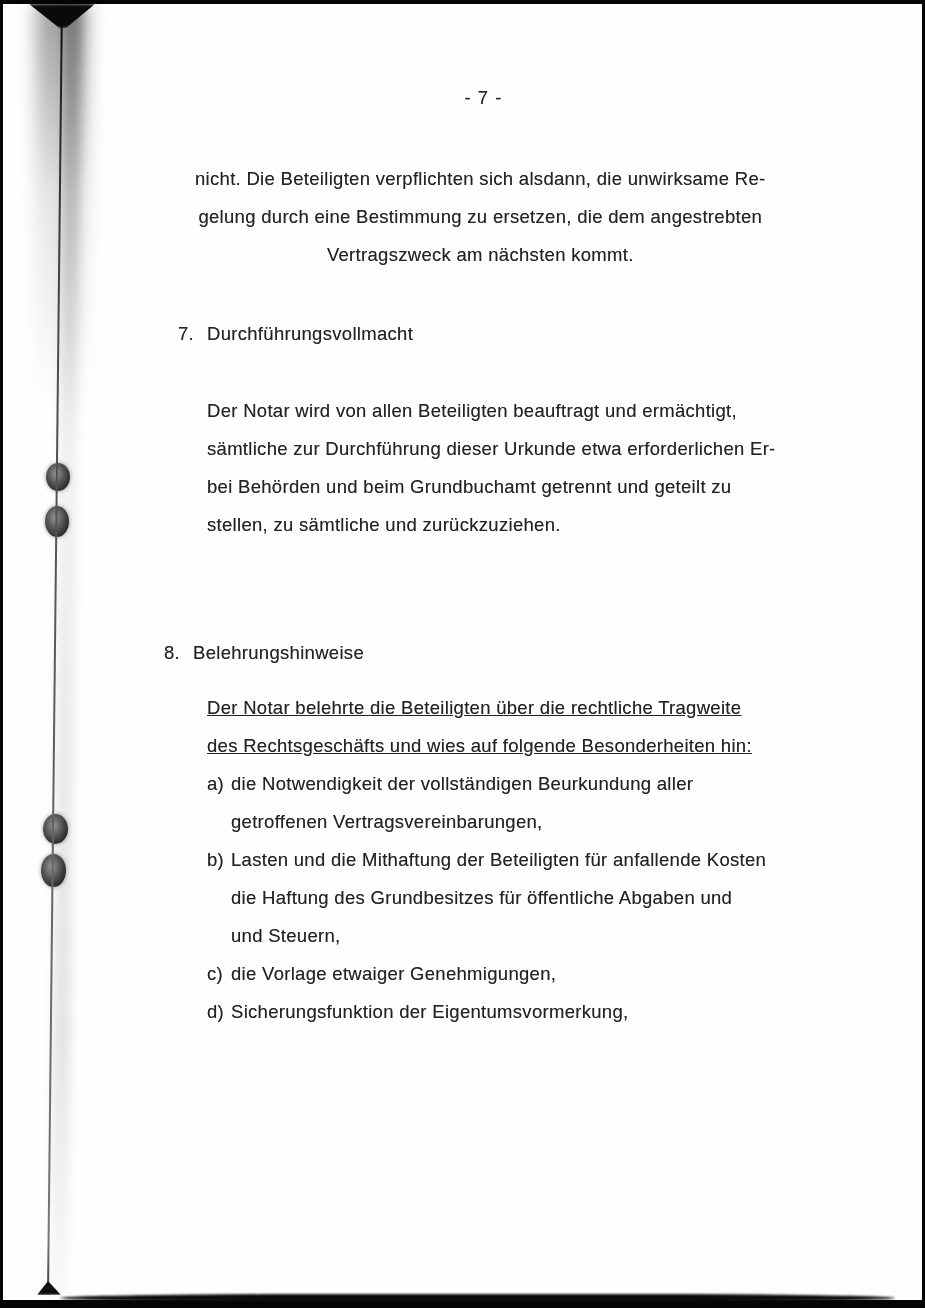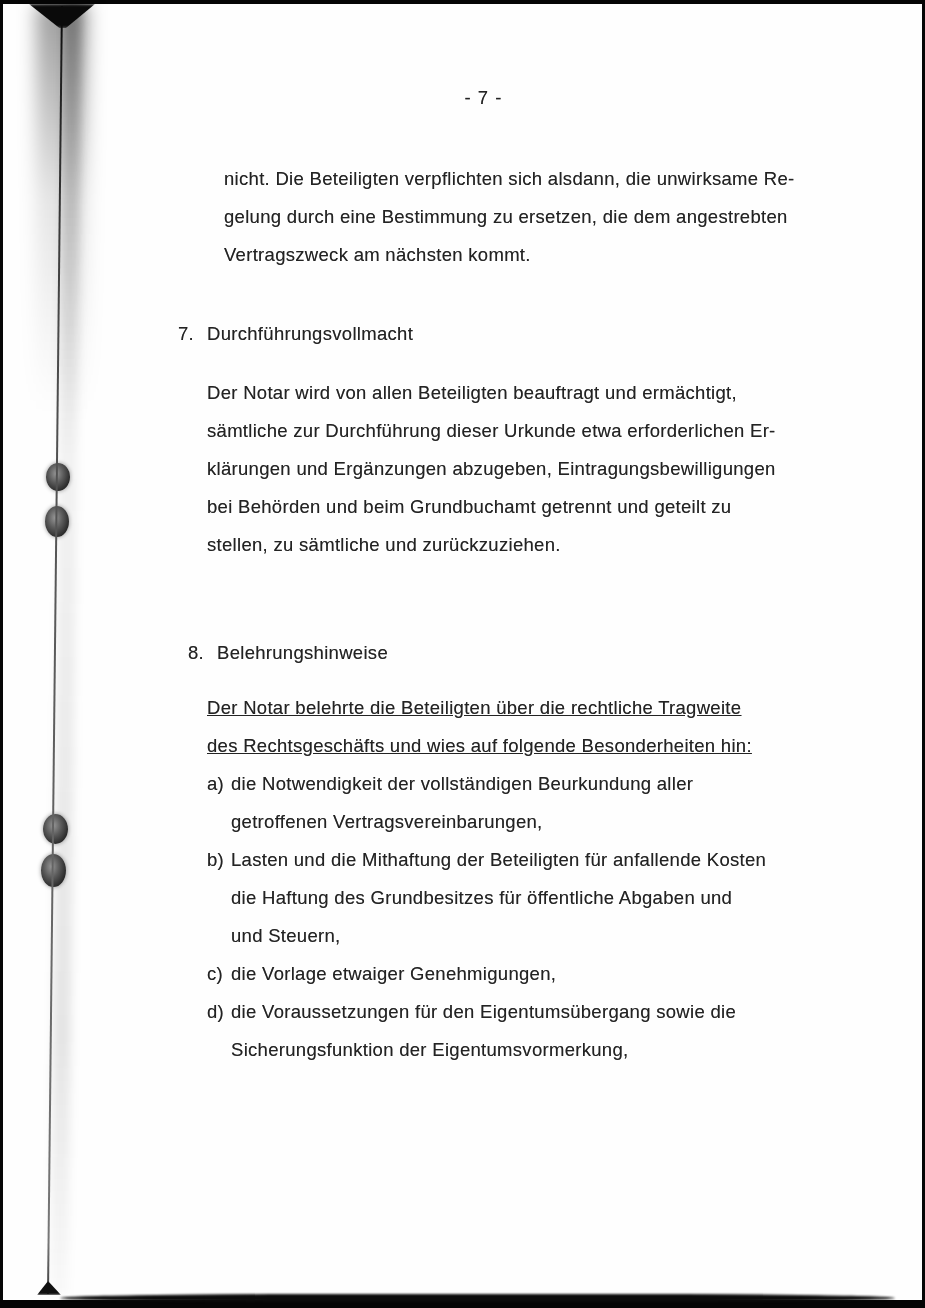--- a/index.html
+++ b/index.html
@@ -96,24 +96,24 @@
 
   .page-num {
     position: absolute; top: 79px; left: 0;
     width: 100%;
     text-align: center;
     line-height: 38px;
     transform: translateX(21px);
     letter-spacing: 1px;
   }
 
-  .intro   { top: 160px; left: 224px; }
+  .intro   { top: 160px; left: 195px; text-align: center; }
   .head-7  { top: 315px; left: 178px; }
-  .para-7  { top: 374px; left: 207px; }
-  .head-8  { top: 634px; left: 188px; }
+  .para-7  { top: 392px; left: 207px; }
+  .head-8  { top: 634px; left: 164px; }
   .para-8  { top: 689px; left: 207px; text-decoration: underline; }
   .list-8  { top: 765px; left: 207px; }
 
   .sec-num { display: inline-block; width: 29px; }
 
   .list-item { display: flex; }
   .li-label  { width: 24px; flex: none; }
   .li-lines  { }
 </style>
 </head>
@@ -143,21 +143,20 @@
       <div>Vertragszweck am nächsten kommt.</div>
     </div>
 
     <div class="block head-7">
       <span class="sec-num">7.</span><span>Durchführungsvollmacht</span>
     </div>
 
     <div class="block para-7">
       <div>Der Notar wird von allen Beteiligten beauftragt und ermächtigt,</div>
       <div>sämtliche zur Durchführung dieser Urkunde etwa erforderlichen Er-</div>
-      <div>klärungen und Ergänzungen abzugeben, Eintragungsbewilligungen</div>
       <div>bei Behörden und beim Grundbuchamt getrennt und geteilt zu</div>
       <div>stellen, zu sämtliche und zurückzuziehen.</div>
     </div>
 
     <div class="block head-8">
       <span class="sec-num">8.</span><span>Belehrungshinweise</span>
     </div>
 
     <div class="block para-8">
       <div>Der Notar belehrte die Beteiligten über die rechtliche Tragweite</div>
@@ -186,20 +185,19 @@
       <div class="list-item">
         <span class="li-label">c)</span>
         <div class="li-lines">
           <div>die Vorlage etwaiger Genehmigungen,</div>
         </div>
       </div>
 
       <div class="list-item">
         <span class="li-label">d)</span>
         <div class="li-lines">
-          <div>die Voraussetzungen für den Eigentumsübergang sowie die</div>
           <div>Sicherungsfunktion der Eigentumsvormerkung,</div>
         </div>
       </div>
 
     </div>
   </div>
 </div>
 
 </body></html>

